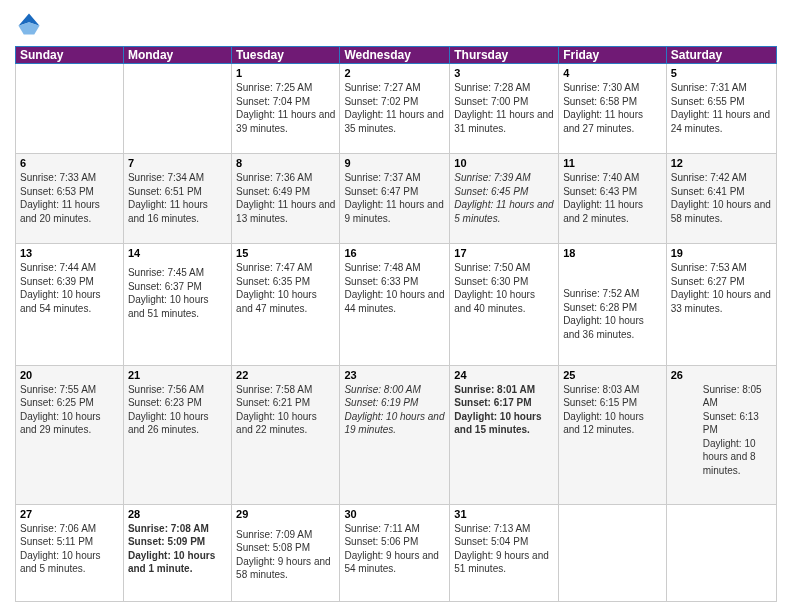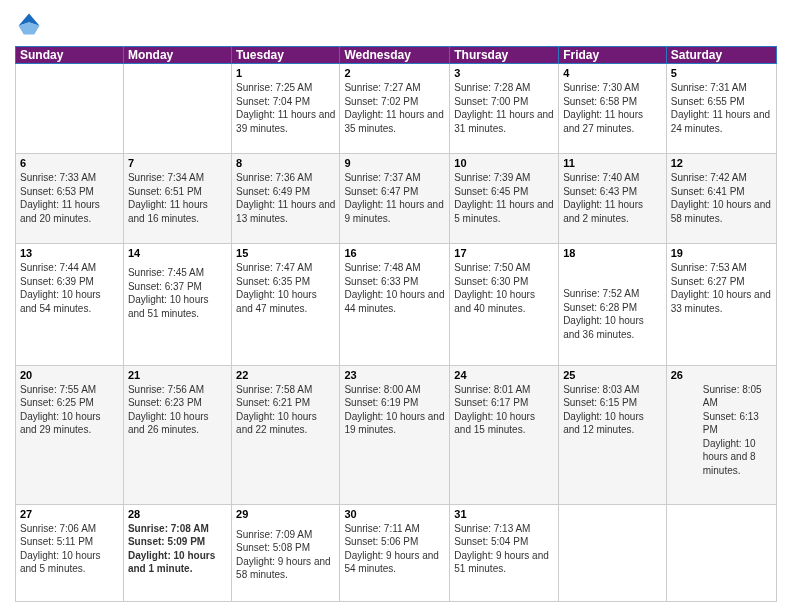--- a/index.html
+++ b/index.html
@@ -188,21 +188,21 @@
 Daylight: 11 hours and 13 minutes.</div>
           </td>
           <td>
             <span class="day-num">9</span>
             <div class="day-info" style="white-space: pre-line;">Sunrise: 7:37 AM
 Sunset: 6:47 PM
 Daylight: 11 hours and 9 minutes.</div>
           </td>
           <td>
             <span class="day-num">10</span>
-            <div class="day-info" style="white-space: pre-line;">Sunrise: 7:39 AM
+            <div class="day-info" style="white-space: pre-line; font-style: italic;">Sunrise: 7:39 AM
 Sunset: 6:45 PM
 Daylight: 11 hours and 5 minutes.</div>
           </td>
           <td>
             <span class="day-num">11</span>
             <div class="day-info" style="white-space: pre-line;">Sunrise: 7:40 AM
 Sunset: 6:43 PM
 Daylight: 11 hours and 2 minutes.</div>
           </td>
           <td>
@@ -270,27 +270,27 @@
 Daylight: 10 hours and 26 minutes.</div>
           </td>
           <td>
             <span class="day-num">22</span>
             <div class="day-info" style="white-space: pre-line;">Sunrise: 7:58 AM
 Sunset: 6:21 PM
 Daylight: 10 hours and 22 minutes.</div>
           </td>
           <td>
             <span class="day-num">23</span>
-            <div class="day-info" style="white-space: pre-line;">Sunrise: 8:00 AM
+            <div class="day-info" style="white-space: pre-line; font-style: italic;">Sunrise: 8:00 AM
 Sunset: 6:19 PM
 Daylight: 10 hours and 19 minutes.</div>
           </td>
           <td>
             <span class="day-num">24</span>
-            <div class="day-info" style="white-space: pre-line;">Sunrise: 8:01 AM
+            <div class="day-info" style="white-space: pre-line; font-weight: bold;">Sunrise: 8:01 AM
 Sunset: 6:17 PM
 Daylight: 10 hours and 15 minutes.</div>
           </td>
           <td>
             <span class="day-num">25</span>
             <div class="day-info" style="white-space: pre-line;">Sunrise: 8:03 AM
 Sunset: 6:15 PM
 Daylight: 10 hours and 12 minutes.</div>
           </td>
           <td>

